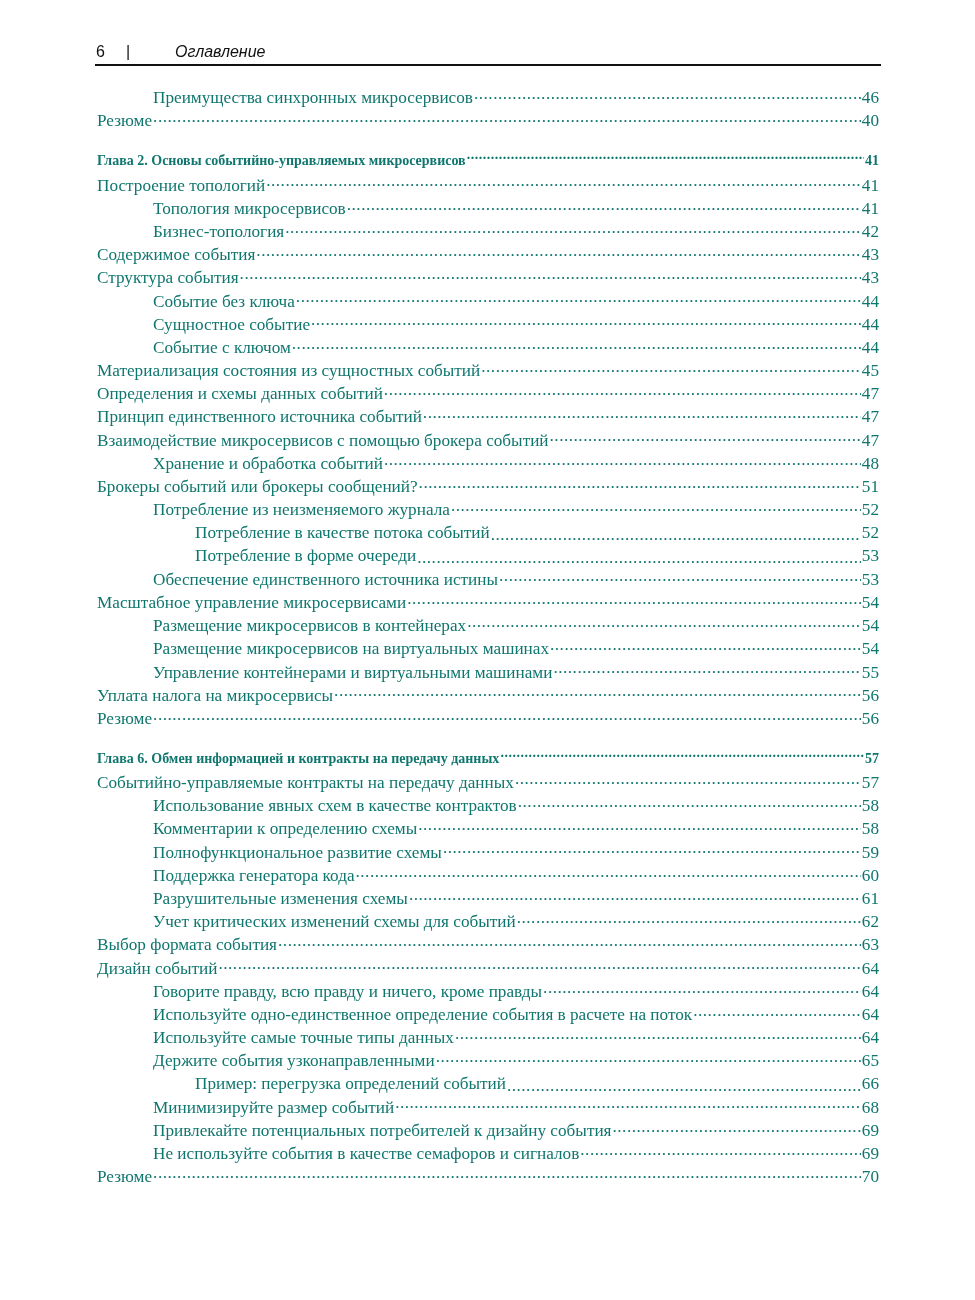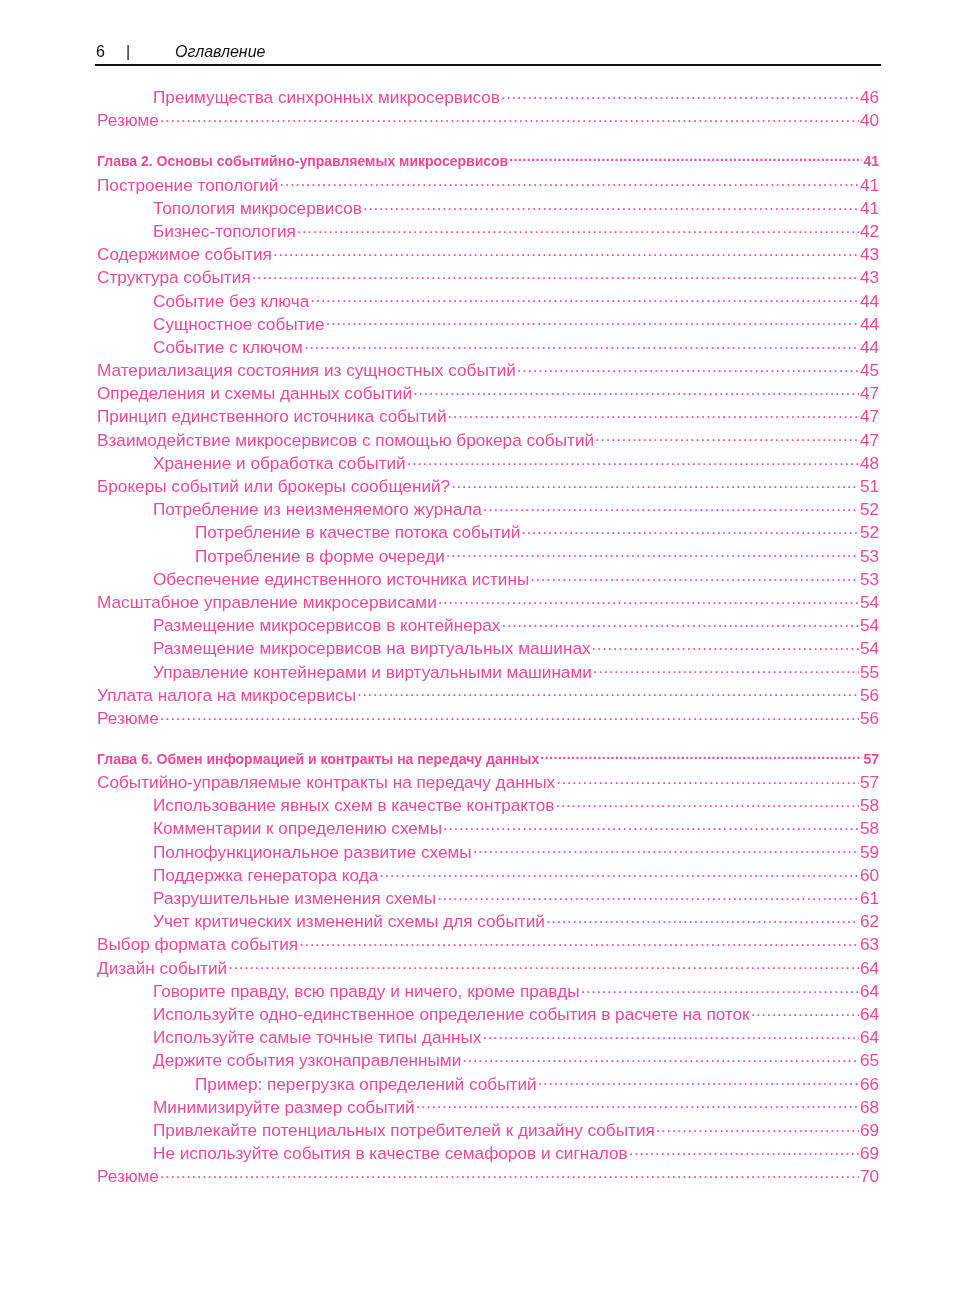--- a/index.html
+++ b/index.html
@@ -34,34 +34,34 @@
       top: 64px;
       width: 786px;
       height: 2px;
       background: #111;
     }
     .toc {
       position: absolute;
       left: 97px;
       top: 86px;
       width: 782px;
-      font-family: Liberation Sans, sans-serif;
+      font-family: Liberation Serif, serif;
       font-size: 17.2px;
-      color: #ec4899;
+      color: #0f766e;
     }
     .toc-row {
       display: flex;
       align-items: baseline;
       height: 23.2px;
       line-height: 23.2px;
       white-space: nowrap;
       overflow: hidden;
     }
     .toc-row.level-1 { padding-left: 56px; }
-    .toc-row.level-2 { padding-left: 98px; }
+    .toc-row.level-2 { padding-left: 98px; align-items: flex-end; }
     .toc-row.chapter {
       font-weight: bold;
       font-size: 14px;
       height: 24px;
       line-height: 24px;
       margin-top: 17px;
     }
     .toc-row .label { flex: 0 0 auto; }
     .toc-row .leader {
       flex: 1 1 auto;

